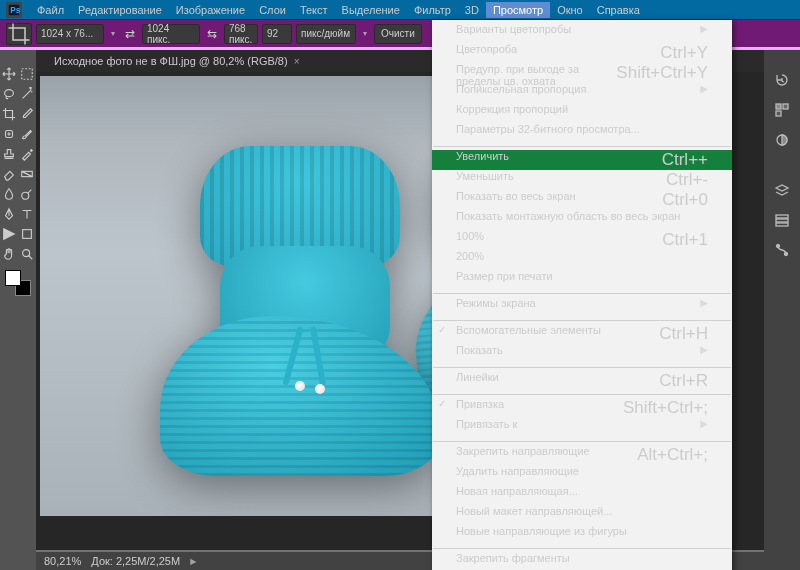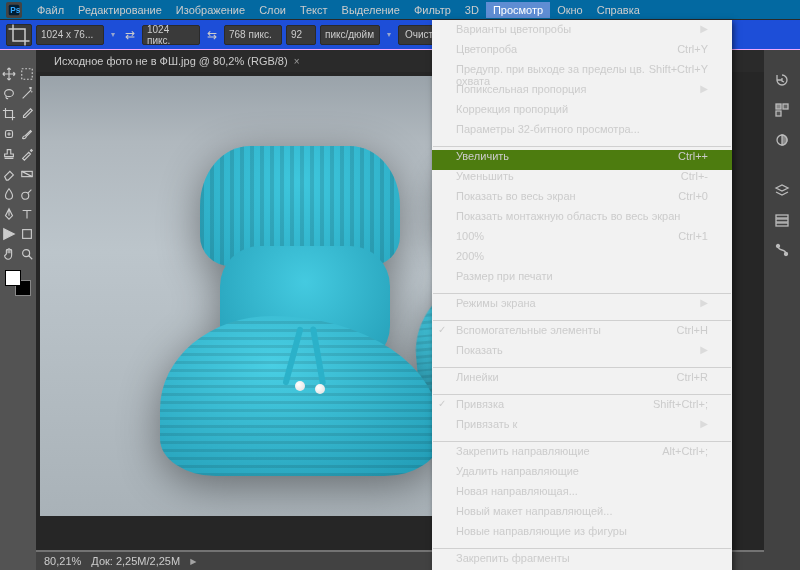--- a/index.html
+++ b/index.html
@@ -2,21 +2,21 @@
 <html><head>
 <meta charset="utf-8">
 <style>
 *{margin:0;padding:0;box-sizing:border-box;font-family:Tahoma,Arial,sans-serif;font-size:11px;color:#ccc;user-select:none}
 body{background:#535353;width:800px;height:570px;overflow:hidden;position:relative}
 .menubar{height:20px;background:#0369a1;display:flex;align-items:center;padding-left:6px;border-bottom:1px solid #2a2a2a}
 .menubar .ps-logo{width:16px;height:16px;background:#444;border-radius:2px;margin-right:8px;display:flex;align-items:center;justify-content:center}
 .menubar .ps-logo svg{width:12px;height:12px}
 .menubar .mitem{padding:2px 7px;cursor:default}
 .menubar .mitem.open{background:#5f8dd3;color:#fff}
-.optbar{height:30px;background:#1d4ed8;display:flex;align-items:center;padding:0 6px;gap:4px;border-bottom:1px solid #f0abfc}
+.optbar{height:30px;background:#701a75;display:flex;align-items:center;padding:0 6px;gap:4px;border-bottom:3px solid #f0abfc}
 .optbar .iconbox{width:26px;height:22px;background:#3a3a3a;border:1px solid #2a2a2a;border-radius:2px;display:flex;align-items:center;justify-content:center}
 .optbar .field{height:20px;background:#3a3a3a;border:1px solid #2a2a2a;border-radius:2px;padding:0 4px;display:flex;align-items:center;font-size:10px}
 .optbar .down{width:10px;text-align:center;font-size:8px;opacity:.7}
 .optbar .link{width:16px;text-align:center;font-size:12px}
 .optbar .btn{height:20px;background:#3a3a3a;border:1px solid #2a2a2a;border-radius:2px;padding:0 6px;display:flex;align-items:center;font-size:10px}
 .workarea{display:flex;height:520px}
 .tools{width:36px;background:#535353;padding-top:14px;display:flex;flex-direction:column;align-items:center;gap:0}
 .toolrow{display:flex;width:36px}
 .tool{width:18px;height:18px;display:flex;align-items:center;justify-content:center;position:relative;margin:1px 0}
 .swatches{margin-top:6px;width:26px;height:26px;position:relative}
@@ -45,22 +45,22 @@
 .p1{top:235px;left:135px}
 .p2{top:238px;left:155px}
 .statusbar{height:20px;background:#424242;display:flex;align-items:center;padding:0 8px;gap:10px;font-size:10px;border-top:2px solid #737373}
 .statusbar .chev{font-size:8px;opacity:.7}
 .rightpanel{width:36px;background:#424242;display:flex;flex-direction:column;align-items:center;gap:10px;padding-top:20px}
 .rp-icon{width:22px;height:20px;display:flex;align-items:center;justify-content:center}
 .rp-icon svg{width:16px;height:16px;stroke:#bbb;fill:none;stroke-width:1.3}
 .dropdown{position:absolute;top:20px;left:432px;width:300px;background:#f2f2f2;box-shadow:2px 2px 6px rgba(0,0,0,.5);z-index:1000;padding:3px 0}
 .dropdown .row{height:20px;display:flex;align-items:flex-start;padding:0 24px 0 24px;color:#000;font-size:11px;position:relative;cursor:default}
 .dropdown .row.disabled{color:#9a9a9a}
-.dropdown .row.highlight{background:#4d7c0f;color:#fff}
-.dropdown .row .shortcut{margin-left:auto;font-size:11px}
+.dropdown .row.highlight{background:#15803d;color:#fff}
+.dropdown .row .shortcut{margin-left:auto;font-size:17px}
 .dropdown .row .sub{margin-left:auto;font-size:10px;opacity:.6}
 .dropdown .row .check{position:absolute;left:6px;font-size:10px}
 .dropdown .sep{height:1px;background:#d0d0d0;margin:3px 1px}
 </style>
 </head>
 <body>
 
 <div class="menubar">
   <div class="ps-logo">
     <svg viewBox="0 0 16 16">
@@ -87,21 +87,21 @@
   <div class="iconbox">
       <svg viewBox="0 0 16 16">
         <path d="M4 1v11h11M1 4h11v11" stroke="#ccc" fill="none"></path>
       </svg>
     </div>
   <div class="field" style="width:68px">1024 x 76...</div>
     <span class="down">▾</span>
   <span class="link">⇄</span>
   <div class="field" style="width:58px">1024 пикс.</div>
   <span class="link">⇆</span>
-  <div class="field" style="width:58px">768 пикс.</div>
+  <div class="field" style="width:34px">768 пикс.</div>
   <div class="field" style="width:30px">92</div>
   <div class="field" style="width:60px">пикс/дюйм</div>
     <span class="down">▾</span>
   <div class="btn">Очисти</div>
 </div>
 
 <div class="workarea">
 
   <div class="tools">
     <div class="toolrow">

